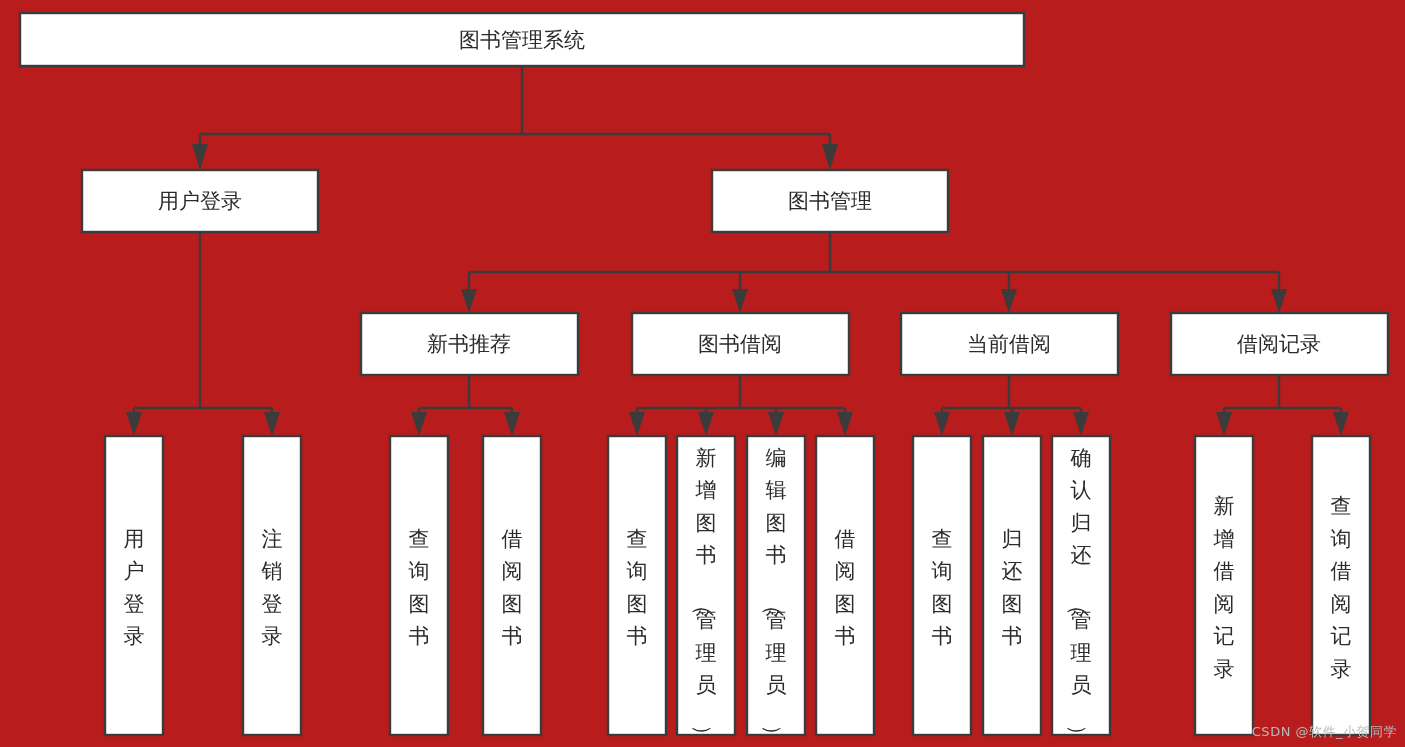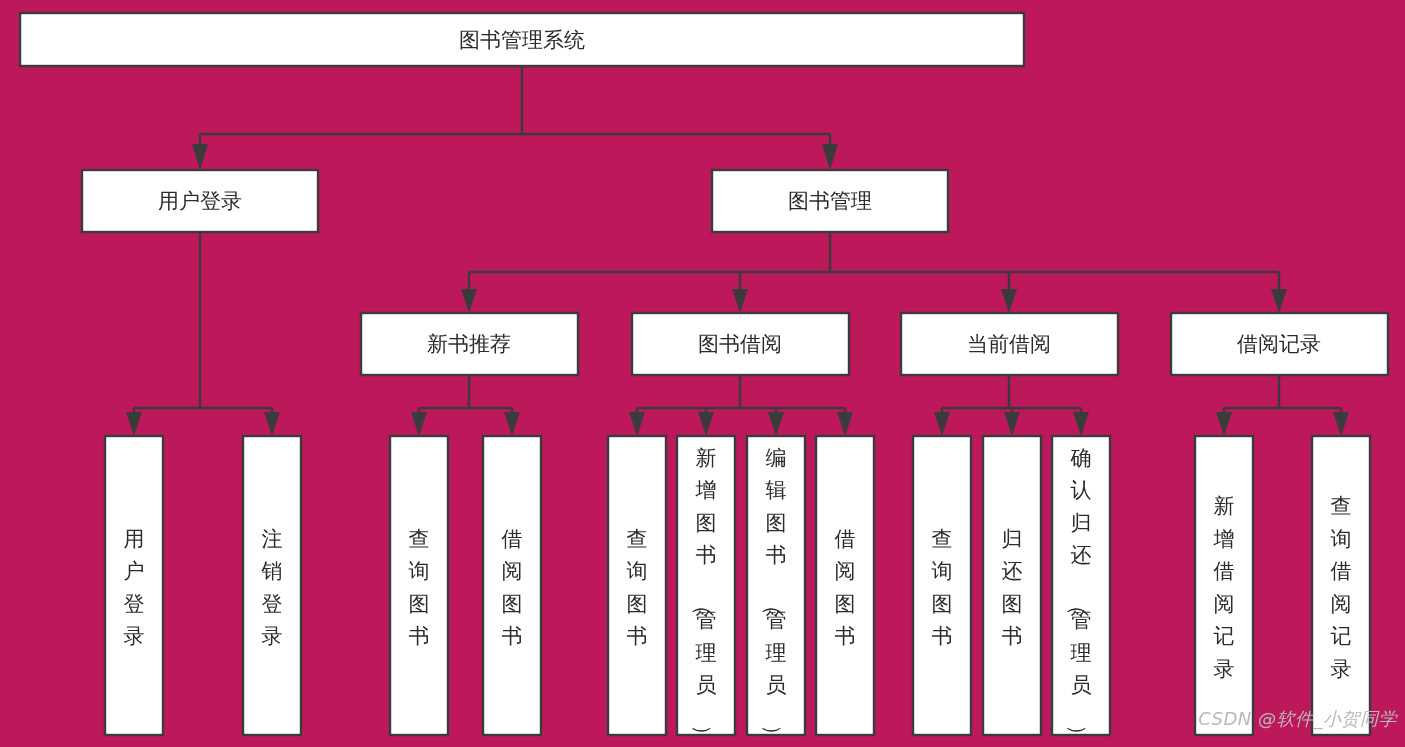--- a/index.html
+++ b/index.html
@@ -11,21 +11,21 @@
   body {
     width: 1405px;
     height: 747px;
     overflow: hidden;
     font-family: "DejaVu Sans", "Liberation Sans", sans-serif;
   }
   #diagram-root {
     position: relative;
     width: 1405px;
     height: 747px;
-    background: #be185d;
+    background: #b91c1c;
   }
   svg.diagram-canvas {
     position: absolute;
     left: 0;
     top: 0;
     width: 1405px;
     height: 747px;
     display: block;
   }
   .node-box {
@@ -52,28 +52,27 @@
   }
   .node-label-vertical {
     fill: #2b2b2b;
     font-family: "DejaVu Sans", "Liberation Sans", sans-serif;
     font-size: 21px;
     text-anchor: middle;
   }
   .watermark-text {
     position: absolute;
     right: 8px;
-    bottom: 16px;
-    font-family: "DejaVu Sans", "Liberation Sans", sans-serif;
-    font-size: 18px;
+    bottom: 6px;
+    font-family: "DejaVu Sans", "Liberation Sans", sans-serif;
+    font-size: 13px;
     color: #b9b9b9;
     white-space: nowrap;
     letter-spacing: 0.5px;
     pointer-events: none;
-    font-style: italic;
   }
 </style>
 </head>
 <body>
 
 <div id="diagram-root">
 
   <svg class="diagram-canvas" viewBox="0 0 1405 747" xmlns="http://www.w3.org/2000/svg">
 
     <g>

